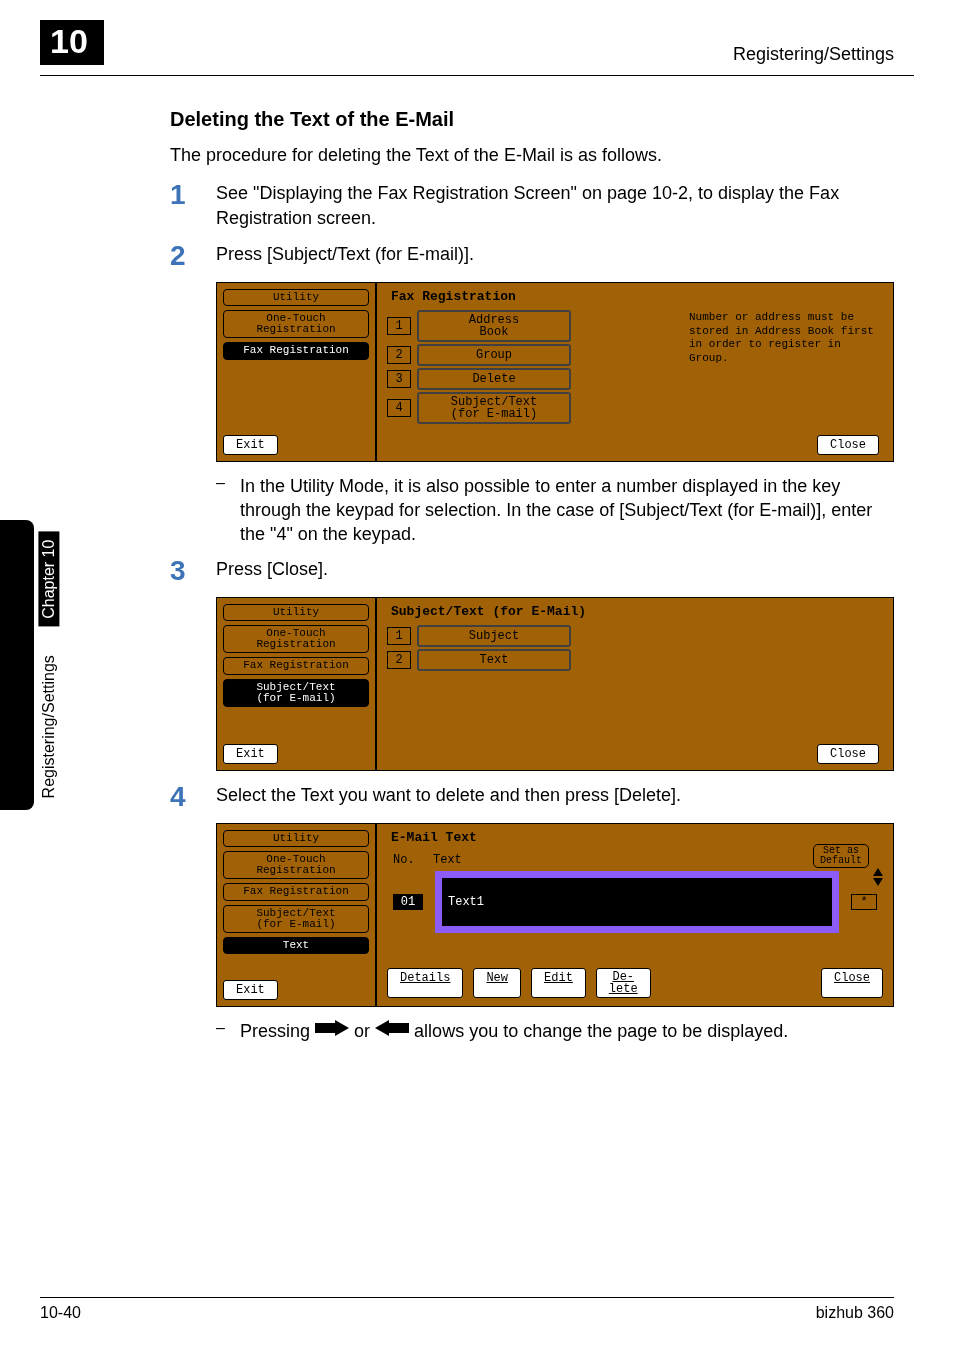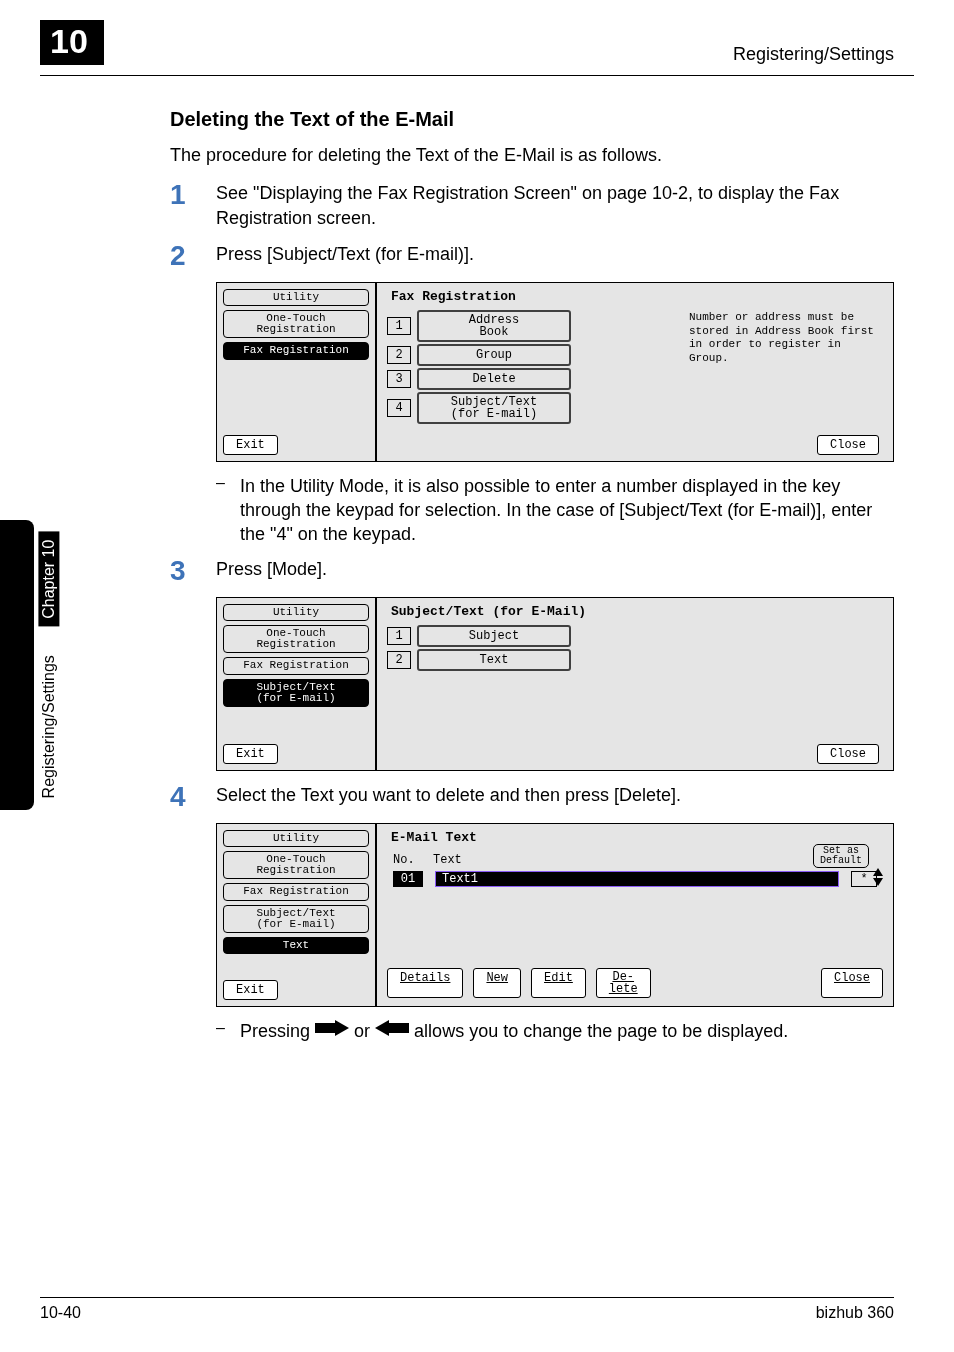--- a/index.html
+++ b/index.html
@@ -14,41 +14,41 @@
   .para{font-size:18px;margin:8px 0 14px 0;line-height:1.35;}
   .step{display:flex;margin:6px 0 12px 0;}
   .step-num{color:#3e73b8;font-size:28px;font-weight:bold;width:46px;flex:none;line-height:1;}
   .step-body{font-size:18px;line-height:1.35;}
   .note{display:flex;margin:10px 0 10px 46px;}
   .note-dash{width:24px;flex:none;}
   .note-body{font-size:18px;line-height:1.35;}
   .arrow-dn{display:inline-block;vertical-align:middle;}
   .arrow-up{display:inline-block;vertical-align:middle;}
   
-  .device{border:1px solid #000;margin:8px 0 12px 46px;background:#e5e5e5;font-family:"Courier New",monospace;font-size:13px;}
+  .device{border:1px solid #000;margin:8px 0 12px 46px;background:#a16207;font-family:"Courier New",monospace;font-size:13px;}
   .device-row{display:flex;}
   .side{width:160px;box-sizing:border-box;padding:6px;border-right:2px solid #000;display:flex;flex-direction:column;gap:4px;}
   .main{flex:1;padding:6px 10px;position:relative;box-sizing:border-box;}
   .dtitle{font-weight:bold;margin-bottom:6px;padding-left:4px;}
   .crumb{border:1px solid #000;border-radius:4px;padding:2px 6px;font-size:11px;line-height:1.05;text-align:center;}
   .crumb-lines{line-height:1;}
   .crumb.sel{background:#000;color:#fff;}
   .gap{flex:1;}
   .exitwrap{padding-top:14px;}
   .btn{display:inline-block;border:1px solid #000;border-radius:3px;padding:2px 12px;font-size:12px;background:#fff;}
   .menurow{display:flex;align-items:center;gap:6px;margin:2px 0;}
   .numbox{border:1px solid #000;width:22px;text-align:center;font-size:12px;padding:1px 0;}
   .menubtn{border:2px solid #404040;border-radius:3px;width:150px;text-align:center;font-size:12px;padding:2px 0;}
   .hint{position:absolute;right:14px;top:28px;width:190px;font-size:11px;line-height:1.25;}
   .closewrap{position:absolute;right:14px;bottom:6px;}
   .barbtns{display:flex;gap:10px;padding:4px 0 2px 0;text-decoration:underline;}
   .tbl-head{display:flex;gap:12px;font-size:12px;padding:2px 6px;}
   .tbl-row{display:flex;align-items:center;gap:12px;padding:2px 6px;}
   .cell-no{border:1px solid #000;width:28px;text-align:center;background:#000;color:#fff;font-size:12px;}
-  .cell-text{border:1px solid #8b5cf6;background:#000;color:#fff;flex:1;padding:0 6px;font-size:12px;}
+  .cell-text{border:7px solid #8b5cf6;background:#000;color:#fff;flex:1;padding:17px 6px;font-size:12px;}
   .star{border:1px solid #000;width:24px;text-align:center;font-size:12px;}
   .setas{position:absolute;right:24px;top:20px;border:1px solid #000;border-radius:5px;font-size:10px;padding:1px 6px;line-height:1;}
   .scroll-ind{position:absolute;right:10px;top:44px;width:10px;display:flex;flex-direction:column;gap:2px;}
   .tri{width:0;height:0;border-left:5px solid transparent;border-right:5px solid transparent;}
   .tri.up{border-bottom:8px solid #000;}
   .tri.dn{border-top:8px solid #000;}
   
   .sidetab{position:absolute;left:0;top:520px;height:290px;width:34px;background:#000;border-radius:0 8px 8px 0;}
   .sidetab-text{position:absolute;left:38px;top:520px;height:290px;width:22px;display:flex;align-items:center;justify-content:center;}
   .rot{transform:rotate(-90deg);white-space:nowrap;font-size:16px;}
@@ -126,21 +126,21 @@
     </div>
   </div>
 
   <div class="note">
     <div class="note-dash">–</div>
     <div class="note-body">In the Utility Mode, it is also possible to enter a number displayed in the key through the keypad for selection. In the case of [Subject/Text (for E-mail)], enter the "4" on the keypad.</div>
   </div>
 
   <div class="step">
     <div class="step-num">3</div>
-    <div class="step-body">Press [Mode].</div>
+    <div class="step-body">Press [Close].</div>
   </div>
 
   <div class="device" style="height:172px;">
     <div class="device-row" style="height:100%;">
       <div class="side">
         <div class="crumb">Utility</div>
         <div class="crumb crumb-lines" style="white-space:pre;">One-Touch
 Registration</div>
         <div class="crumb">Fax Registration</div>
         <div class="crumb sel crumb-lines" style="white-space:pre;">Subject/Text

